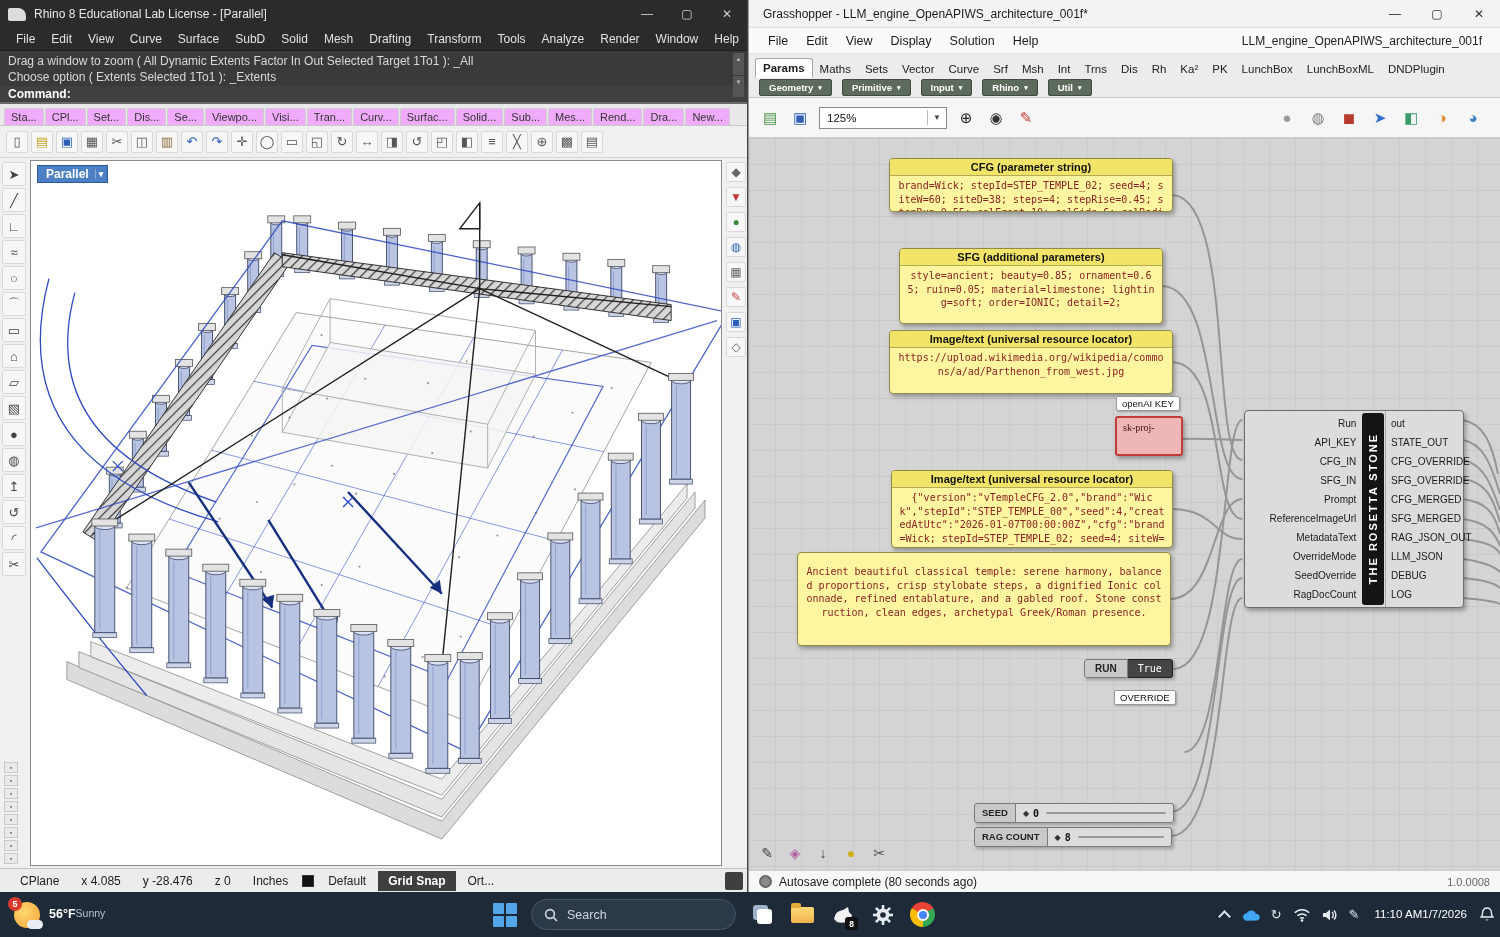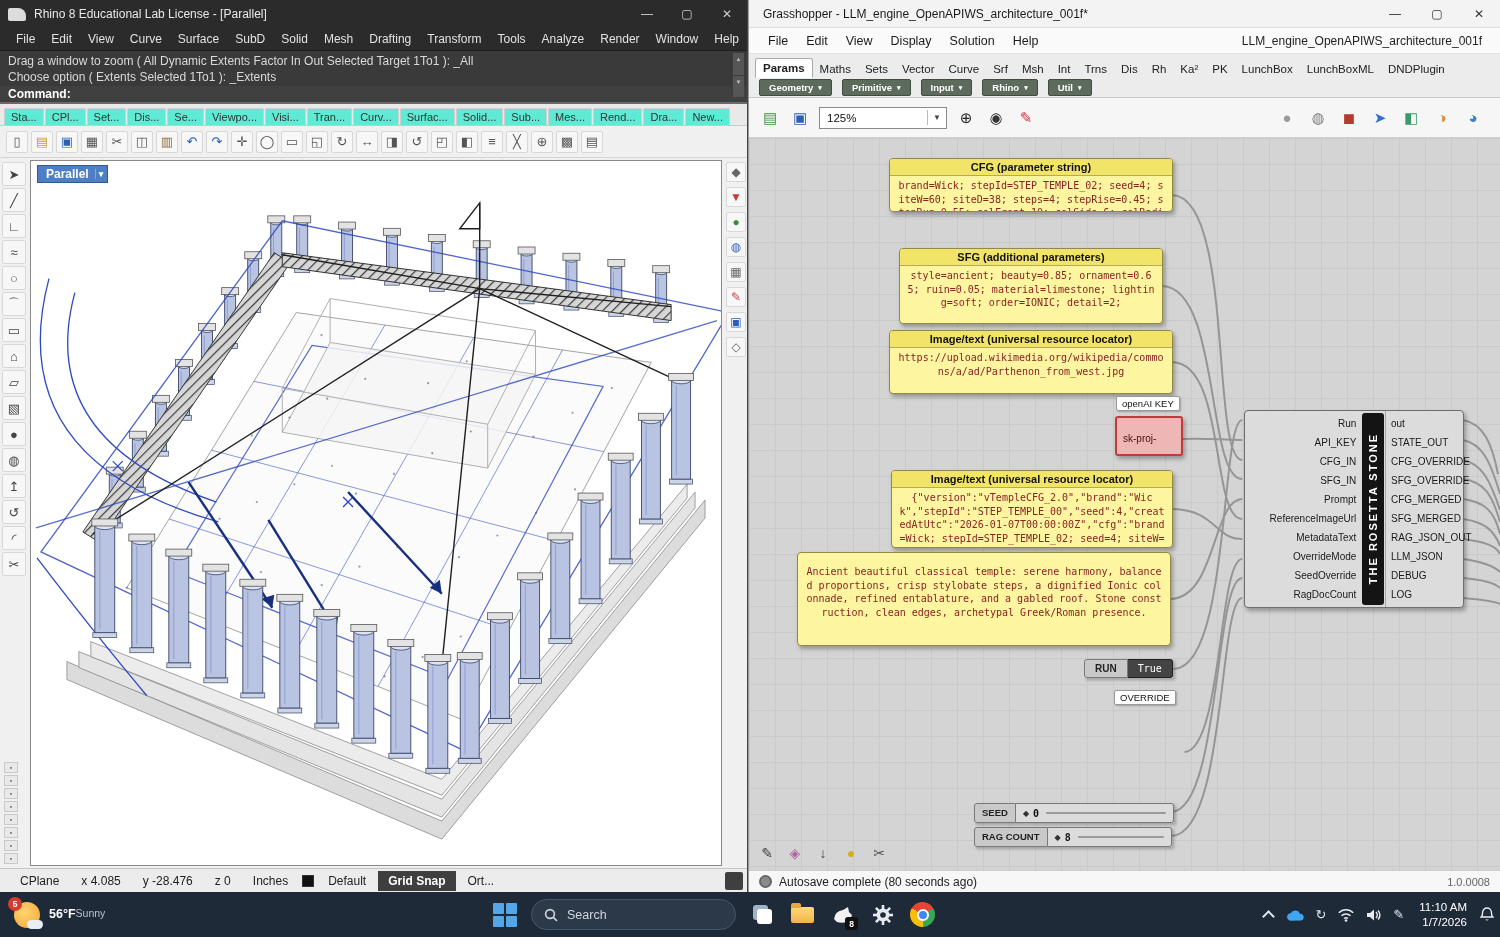--- a/index.html
+++ b/index.html
@@ -13,21 +13,21 @@
 .winctl{margin-left:auto;display:flex}
 .winctl span{width:40px;text-align:center;font-size:12px;color:#cfcfcf}
 .r-menubar{position:absolute;left:0;top:28px;right:0;height:22px;background:#2b2b2b;display:flex;align-items:center;padding-left:8px}
 .r-menu{color:#e2e2e2;font-size:12px;padding:3px 8px;white-space:nowrap}
 .r-cmdarea{position:absolute;left:0;top:50px;right:0;height:36px;background:#3a3a3a;border-top:1px solid #1e1e1e;padding:2px 8px;color:#d9d9d9;font-size:12px;line-height:16px}
 .cmdline{white-space:nowrap;overflow:hidden}
 .r-scrollctl{position:absolute;right:3px;top:53px;width:11px;height:44px;display:flex;flex-direction:column;gap:1px;z-index:3}
 .r-scrollctl span{flex:1;background:#565656;color:#bdbdbd;font-size:6px;text-align:center;line-height:13px}
 .r-cmdprompt{position:absolute;left:0;top:86px;right:0;height:18px;background:#404040;color:#fff;font-size:12px;font-weight:bold;padding:1px 8px;border-bottom:2px solid #6a6a6a}
 .r-tabrow{position:absolute;left:0;top:104px;right:0;height:22px;background:#e9e9e9;display:flex;align-items:flex-end;padding-left:4px;border-bottom:1px solid #c9c9c9;overflow:hidden}
-.r-tab{font-size:11px;color:#333;background:#5eead4;border:1px solid #cfcfcf;border-bottom:none;padding:2px 6px;margin-right:1px;border-radius:2px 2px 0 0;white-space:nowrap}
+.r-tab{font-size:11px;color:#333;background:#f0abfc;border:1px solid #cfcfcf;border-bottom:none;padding:2px 6px;margin-right:1px;border-radius:2px 2px 0 0;white-space:nowrap}
 .r-toolbar{position:absolute;left:0;top:126px;right:0;height:32px;background:#f0f0f0;display:flex;align-items:center;gap:3px;padding-left:6px;border-bottom:1px solid #d5d5d5;overflow:hidden}
 .icon22{width:22px;height:22px;border:1px solid #d8d8d8;background:#f7f7f7;color:#555;font-size:13px;display:flex;align-items:center;justify-content:center;border-radius:2px;flex:none}
 .r-sidebar{position:absolute;left:2px;top:162px;width:26px;bottom:122px;display:flex;flex-direction:column;gap:2px;overflow:hidden}
 .r-sidebar .icon22{width:24px;height:24px}
 .r-sidemini{position:absolute;left:4px;bottom:28px;width:16px;display:flex;flex-direction:column;gap:2px}
 .icon14{width:14px;height:11px;border:1px solid #c9c9c9;background:#e9e9e9;color:#777;font-size:7px;display:flex;align-items:center;justify-content:center}
 .r-viewport{position:absolute;left:30px;top:160px;width:692px;height:706px;background:#fff;border:1px solid #8a8a8a}
 .vp-label{position:absolute;left:6px;top:4px;z-index:5;display:flex;align-items:center;background:#4d7fc4;color:#fff;font-size:12px;font-weight:bold;padding:1px 4px 1px 8px;border:1px solid #2f5a96}
 .vp-label .vp-arrow{font-size:9px;margin-left:6px;border-left:1px solid #87a9d6;padding-left:3px}
 #temple-svg{position:absolute;inset:0;width:100%;height:100%}
@@ -57,21 +57,21 @@
 .zoom-select{width:128px;height:22px;background:#fff;border:1px solid #8a8a8a;display:flex;align-items:center;font-size:11.5px;color:#111;padding-left:7px}
 .zoom-select i{margin-left:auto;font-style:normal;font-size:8px;border-left:1px solid #bbb;padding:3px 5px;color:#444}
 .cv-ic{width:22px;height:22px;display:flex;align-items:center;justify-content:center;font-size:15px;flex:none}
 .cv-right{margin-left:auto;display:flex;gap:9px;align-items:center;padding-right:6px}
 .g-canvas{position:absolute;left:0;top:138px;right:0;bottom:22px;background:#d4d4d4;background-image:linear-gradient(#cacaca 1px,transparent 1px),linear-gradient(90deg,#cacaca 1px,transparent 1px);background-size:26px 26px;overflow:hidden}
 #gh-wires{position:absolute;inset:0;width:100%;height:100%}
 .gh-panel{position:absolute;background:#fdf5a0;border:1px solid #8f8a45;border-radius:4px;box-shadow:2px 3px 4px rgba(0,0,0,.3);overflow:hidden}
 .gh-panel .hd{background:#f1e468;border-bottom:1px solid #b3ab55;font-size:11px;font-weight:bold;text-align:center;padding:2px 4px;color:#111}
 .gh-panel .bd{font-family:"DejaVu Sans Mono",monospace;font-size:10px;color:#8a2323;padding:3px 6px;text-align:center;line-height:1.35;word-break:break-all}
 .gh-taglabel{position:absolute;background:#fff;border:1px solid #999;font-size:9.5px;padding:1px 5px;border-radius:2px;box-shadow:1px 1px 2px rgba(0,0,0,.25);color:#111;white-space:nowrap}
-.gh-keypanel{position:absolute;background:#efb6b6;border:2px solid #c23b3b;border-radius:3px;font-family:Liberation Sans, sans-serif;font-size:10px;color:#401010;padding:14px 6px;box-shadow:2px 3px 4px rgba(0,0,0,.3);line-height:1.4;word-break:break-all;overflow:hidden}
+.gh-keypanel{position:absolute;background:#efb6b6;border:2px solid #c23b3b;border-radius:3px;font-family:Liberation Serif, serif;font-size:10px;color:#401010;padding:3px 6px;box-shadow:2px 3px 4px rgba(0,0,0,.3);line-height:1.4;word-break:break-all;overflow:hidden}
 .rosetta{position:absolute;background:#dcdcdc;border:1px solid #6e6e6e;border-radius:4px;display:flex;box-shadow:2px 3px 4px rgba(0,0,0,.3)}
 .ros-in,.ros-out{display:flex;flex-direction:column;justify-content:space-around;padding:3px 0}
 .ros-in{width:118px;align-items:flex-end}
 .ros-out{width:78px;align-items:flex-start;border-left:1px solid #a8a8a8}
 .ros-in span,.ros-out span{font-size:10px;color:#1a1a1a;padding:0 5px;white-space:nowrap}
 .ros-bar{width:22px;background:#141414;border-radius:3px;margin:2px 1px;display:flex;align-items:center;justify-content:center}
 .ros-bar span{writing-mode:vertical-rl;transform:rotate(180deg);font-size:11px;font-weight:bold;letter-spacing:2px;color:#fff;white-space:nowrap}
 .gh-toggle{position:absolute;display:flex;box-shadow:2px 2px 3px rgba(0,0,0,.25)}
 .tg-label{background:#c9c9c9;border:1px solid #7a7a7a;font-size:10px;font-weight:bold;color:#222;padding:3px 10px;border-radius:3px 0 0 3px}
 .tg-value{background:#444;border:1px solid #222;border-left:none;color:#fff;font-family:"DejaVu Sans Mono",monospace;font-size:10px;padding:3px 10px;border-radius:0 3px 3px 0}
@@ -106,21 +106,21 @@
 .tv-a{position:absolute;left:4px;top:4px;width:15px;height:15px;background:#9fb4c9;border-radius:3px}
 .tv-b{position:absolute;right:4px;bottom:4px;width:15px;height:15px;background:#fff;border-radius:3px}
 .tb-folder{width:23px;height:16px;background:linear-gradient(#ffd977,#f0ب44d);background:linear-gradient(#ffd977,#f0b44d);border-radius:2px;position:relative}
 .tb-folder::before{content:"";position:absolute;left:0;top:-4px;width:10px;height:5px;background:#e8a93c;border-radius:2px 2px 0 0}
 .app-badge{position:absolute;right:-2px;bottom:-2px;width:13px;height:13px;background:#111;border-radius:3px;color:#fff;font-size:8.5px;font-weight:bold;display:flex;align-items:center;justify-content:center}
 .chrome{width:25px;height:25px;border-radius:50%;background:conic-gradient(from -60deg,#ea4335 0 120deg,#34a853 0 240deg,#fbbc05 0 360deg);position:relative}
 .chrome::after{content:"";position:absolute;inset:6.5px;border-radius:50%;background:#4285f4;border:2.5px solid #fff}
 .tb-tray{position:absolute;right:6px;top:0;height:45px;display:flex;align-items:center;gap:11px}
 .tray-glyph{color:#dfe5ec;font-size:13px}
 .tb-chev{width:9px;height:9px;border-left:2px solid #dfe5ec;border-top:2px solid #dfe5ec;transform:rotate(45deg);margin-top:4px}
-.tb-clock{display:flex;flex-direction:column;align-items:flex-end;line-height:1.3;color:#fff;font-size:11.5px;padding-left:4px}
+.tb-clock{display:flex;flex-direction:row;align-items:flex-end;line-height:1.3;color:#fff;font-size:11.5px;padding-left:4px}
 .tb-bell{margin-left:2px}
 </style>
 </head>
 <body>
 
 <div id="screen">
 
   <div id="rhino-window">
     <div class="r-titlebar">
       <span class="r-appicon"></span>

